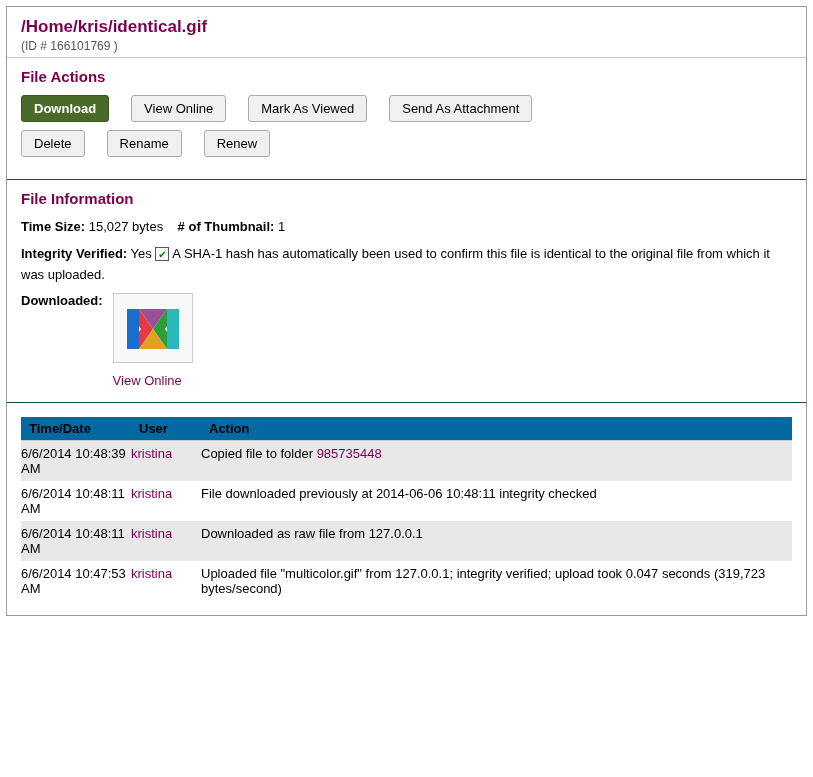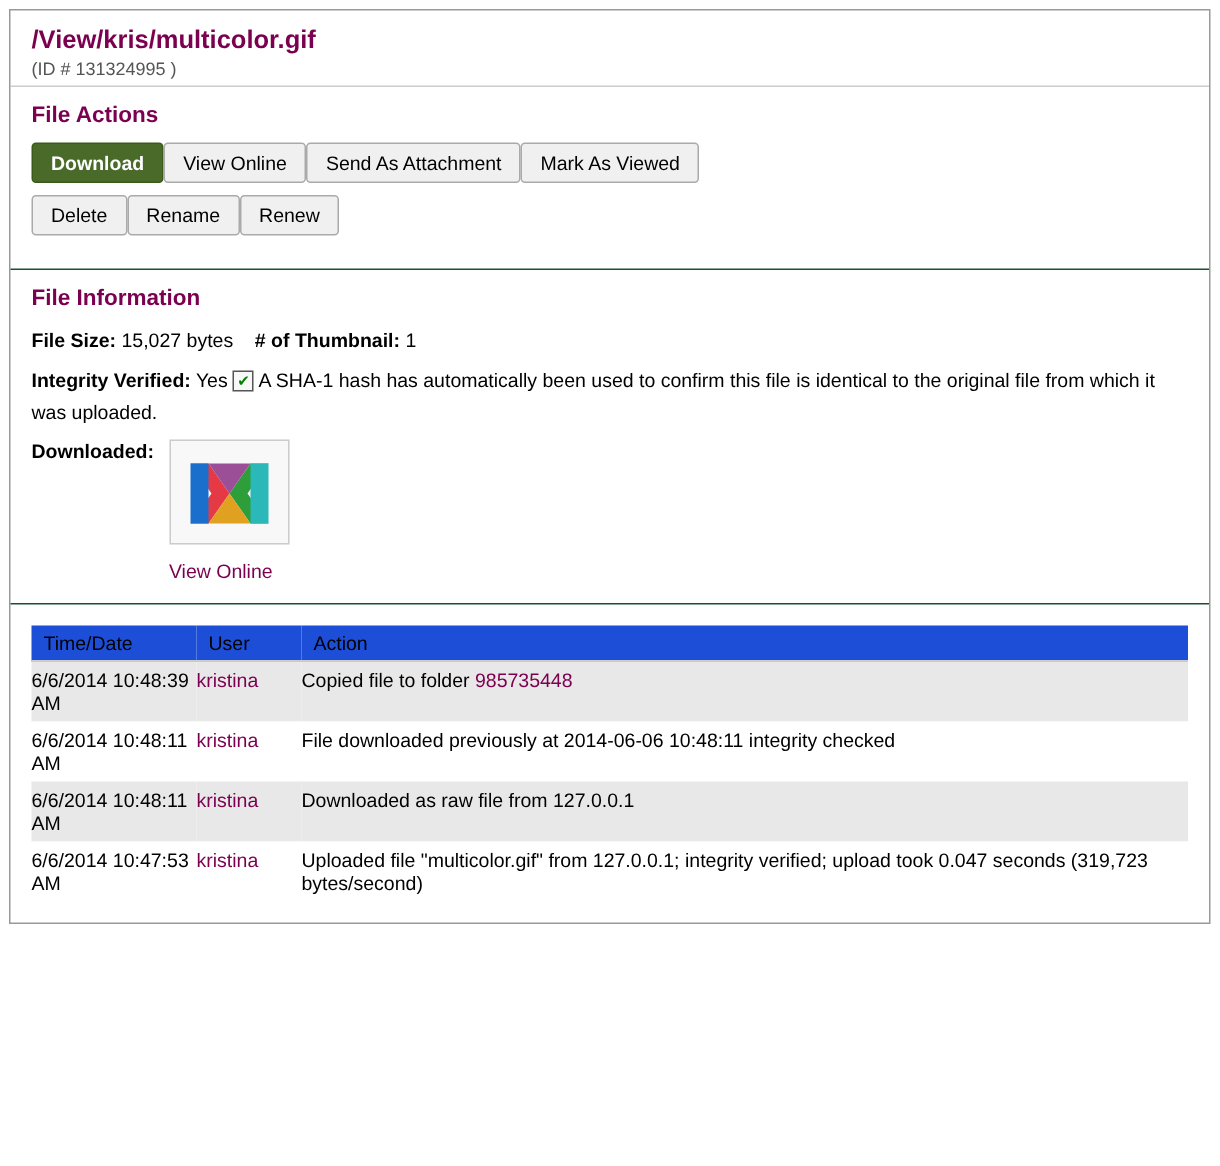--- a/index.html
+++ b/index.html
@@ -36,21 +36,21 @@
       border-bottom: 1px solid #14532d;
     }
     .section-title {
       color: #7b0050;
       font-size: 15px;
       font-weight: bold;
       margin-bottom: 10px;
     }
     .btn-row {
       display: flex;
-      gap: 0;
+      gap: 22px;
       margin-bottom: 8px;
       flex-wrap: wrap;
     }
     .btn {
       padding: 5px 12px;
       font-size: 13px;
       cursor: pointer;
       border-radius: 3px;
     }
     .btn-primary {
@@ -121,25 +121,25 @@
       margin-top: 4px;
     }
     
     .log-table {
       width: 100%;
       border-collapse: collapse;
       margin-top: 4px;
     }
     .log-table th {
       text-align: left;
-      font-weight: normal;
+      font-weight: bold;
       padding: 4px 8px;
       font-size: 13px;
       border-bottom: 1px solid #ccc;
-      background: #1d4ed8;
+      background: #0369a1;
     }
     .log-table td {
       padding: 5px 0;
       vertical-align: top;
       font-size: 13px;
     }
     .log-table tr:nth-child(odd) td {
       background: #e8e8e8;
     }
     .log-table tr:nth-child(even) td {
@@ -148,43 +148,43 @@
     .col-time { width: 110px; }
     .col-user { width: 70px; }
     .col-action { }
   </style>
 </head>
 <body>
 
 <div class="outer">
 
   <div class="page-header">
-    <div class="page-title">/View/kris/multicolor.gif</div>
-    <div class="page-id">(ID # 131324995 )</div>
+    <div class="page-title">/Home/kris/identical.gif</div>
+    <div class="page-id">(ID # 166101769 )</div>
   </div>
 
   <div class="section">
     <div class="section-title">File Actions</div>
     <div class="btn-row">
       <button class="btn btn-primary">Download</button>
       <button class="btn btn-default">View Online</button>
+      <button class="btn btn-default">Mark As Viewed</button>
       <button class="btn btn-default">Send As Attachment</button>
-      <button class="btn btn-default">Mark As Viewed</button>
     </div>
     <div class="btn-row">
       <button class="btn btn-default">Delete</button>
       <button class="btn btn-default">Rename</button>
       <button class="btn btn-default">Renew</button>
     </div>
   </div>
 
   <div class="section">
     <div class="section-title">File Information</div>
     <div class="file-info-row">
-      <strong>File Size:</strong>
+      <strong>Time Size:</strong>
       <span>15,027 bytes</span>
       &nbsp;&nbsp;
       <strong># of Thumbnail:</strong>
       <span>1</span>
     </div>
     <div class="file-info-row">
       <strong>Integrity Verified:</strong>
       <span>Yes</span>
       <span class="integrity-check">✔</span>
       <span> A SHA-1 hash has automatically been used to confirm this file is identical to the original file from which it was uploaded.</span>

